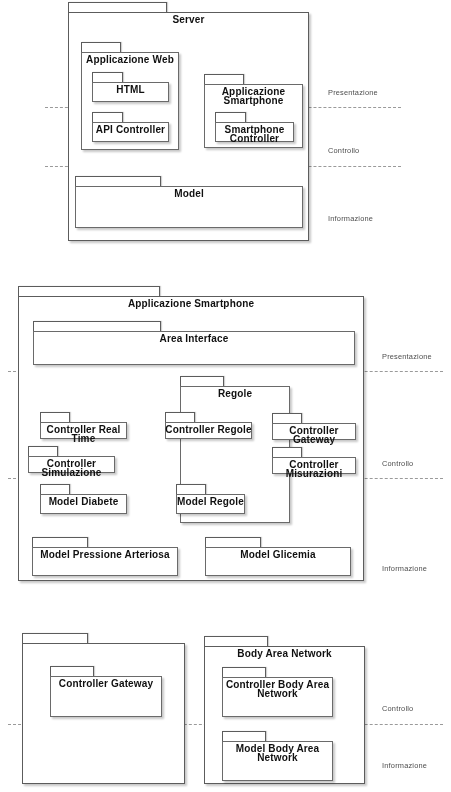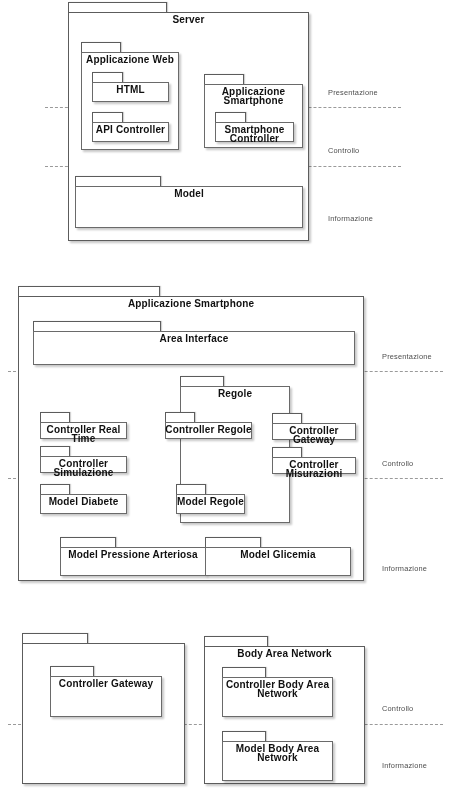--- a/index.html
+++ b/index.html
@@ -140,21 +140,21 @@
     <div class="pkg thin" style="left: 33px; top: 321px; width: 322px; height: 44px; z-index: 11;">
       <div class="pkg-tab" style="width: 128px;"></div>
       <div class="pkg-body"></div>
       <div class="pkg-name">Area Interface</div>
     </div>
     <div class="pkg thin" style="left: 40px; top: 412px; width: 87px; height: 27px; z-index: 12;">
       <div class="pkg-tab" style="width: 30px;"></div>
       <div class="pkg-body"></div>
       <div class="pkg-name">Controller Real Time</div>
     </div>
-    <div class="pkg thin" style="left: 40px; top: 446px; width: 87px; height: 27px; z-index: 12;">
+    <div class="pkg thin" style="left: 28px; top: 446px; width: 87px; height: 27px; z-index: 12;">
       <div class="pkg-tab" style="width: 30px;"></div>
       <div class="pkg-body"></div>
       <div class="pkg-name">Controller Simulazione</div>
     </div>
     <div class="pkg thin" style="left: 40px; top: 484px; width: 87px; height: 30px; z-index: 12;">
       <div class="pkg-tab" style="width: 30px;"></div>
       <div class="pkg-body"></div>
       <div class="pkg-name">Model Diabete</div>
     </div>
     <div class="pkg thin" style="left: 152px; top: 376px; width: 110px; height: 147px; z-index: 11; margin-left: 28px;">
@@ -175,21 +175,21 @@
     <div class="pkg thin" style="left: 272px; top: 413px; width: 84px; height: 27px; z-index: 11;">
       <div class="pkg-tab" style="width: 30px;"></div>
       <div class="pkg-body"></div>
       <div class="pkg-name">Controller  Gateway</div>
     </div>
     <div class="pkg thin" style="left: 272px; top: 447px; width: 84px; height: 27px; z-index: 11;">
       <div class="pkg-tab" style="width: 30px;"></div>
       <div class="pkg-body"></div>
       <div class="pkg-name">Controller Misurazioni</div>
     </div>
-    <div class="pkg thin" style="left: 32px; top: 537px; width: 146px; height: 39px; z-index: 11; margin-left: 28px;">
+    <div class="pkg thin" style="left: 32px; top: 537px; width: 146px; height: 39px; z-index: 11;">
       <div class="pkg-tab" style="width: 56px;"></div>
       <div class="pkg-body"></div>
       <div class="pkg-name">Model Pressione Arteriosa</div>
     </div>
     <div class="pkg thin" style="left: 205px; top: 537px; width: 146px; height: 39px; z-index: 11;">
       <div class="pkg-tab" style="width: 56px;"></div>
       <div class="pkg-body"></div>
       <div class="pkg-name">Model Glicemia</div>
     </div>
     <div class="layer-sep" style="left: 8px; top: 724px; width: 435px;"></div>

